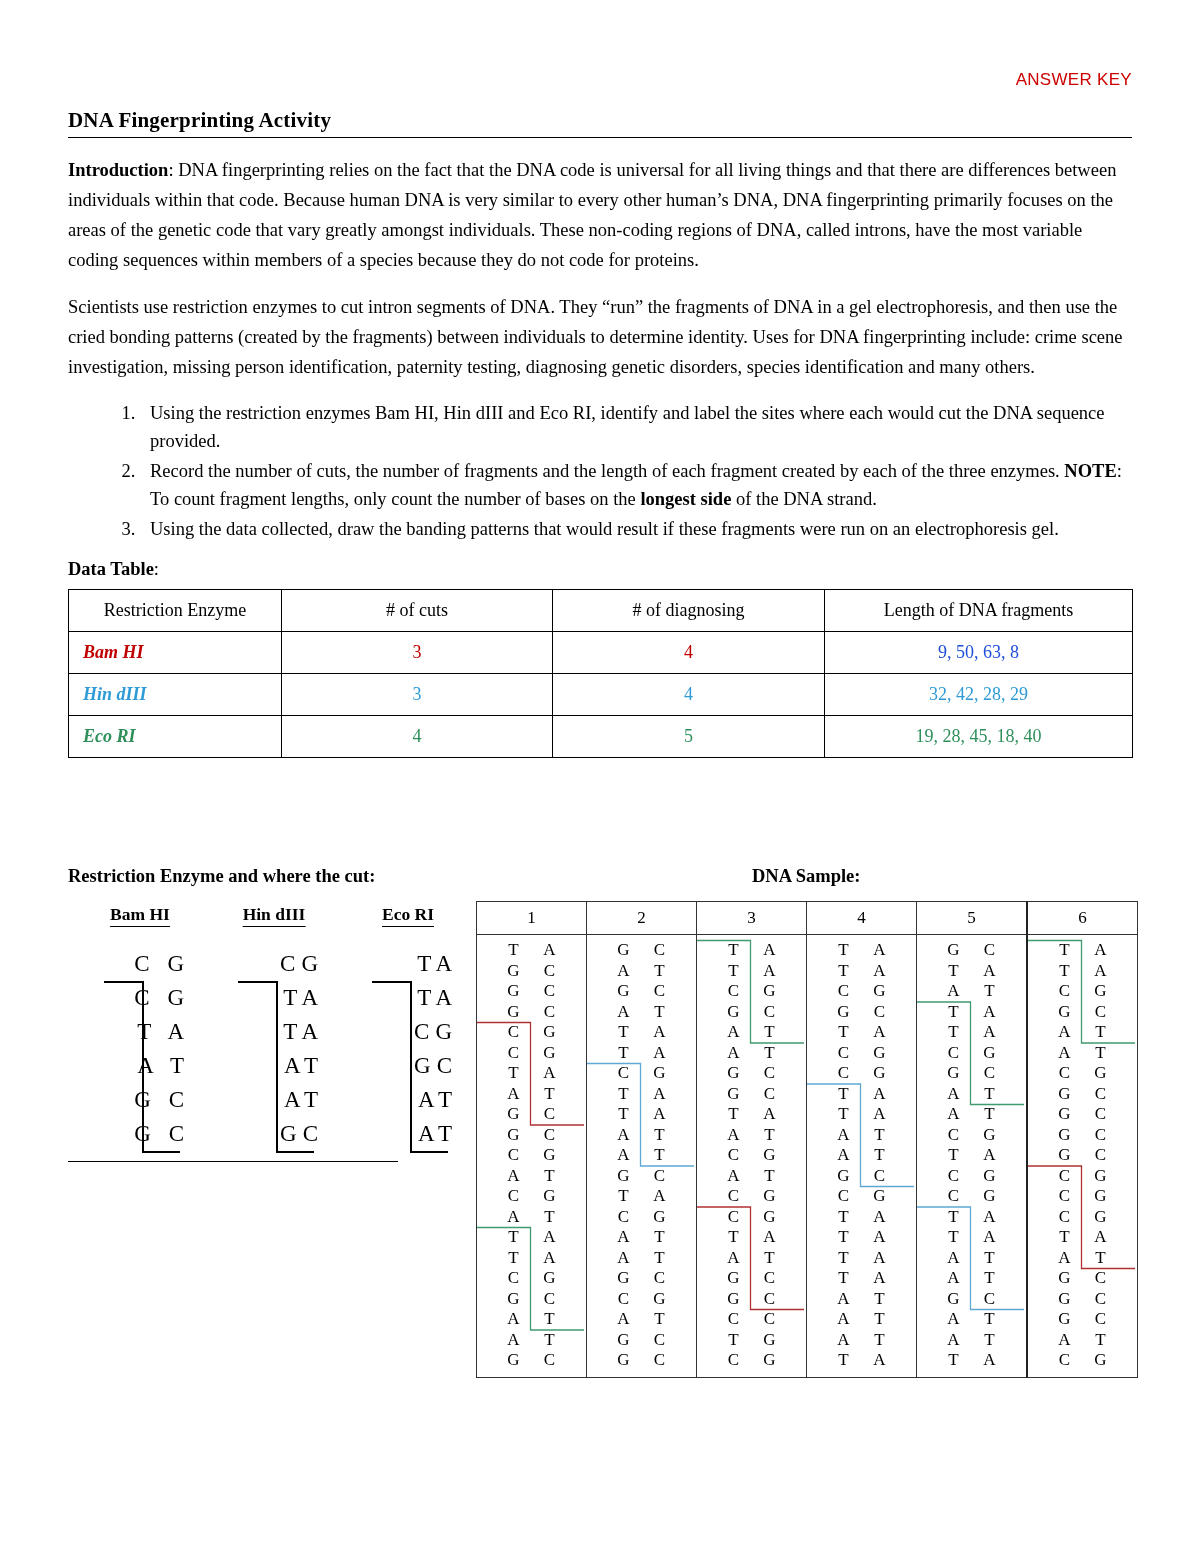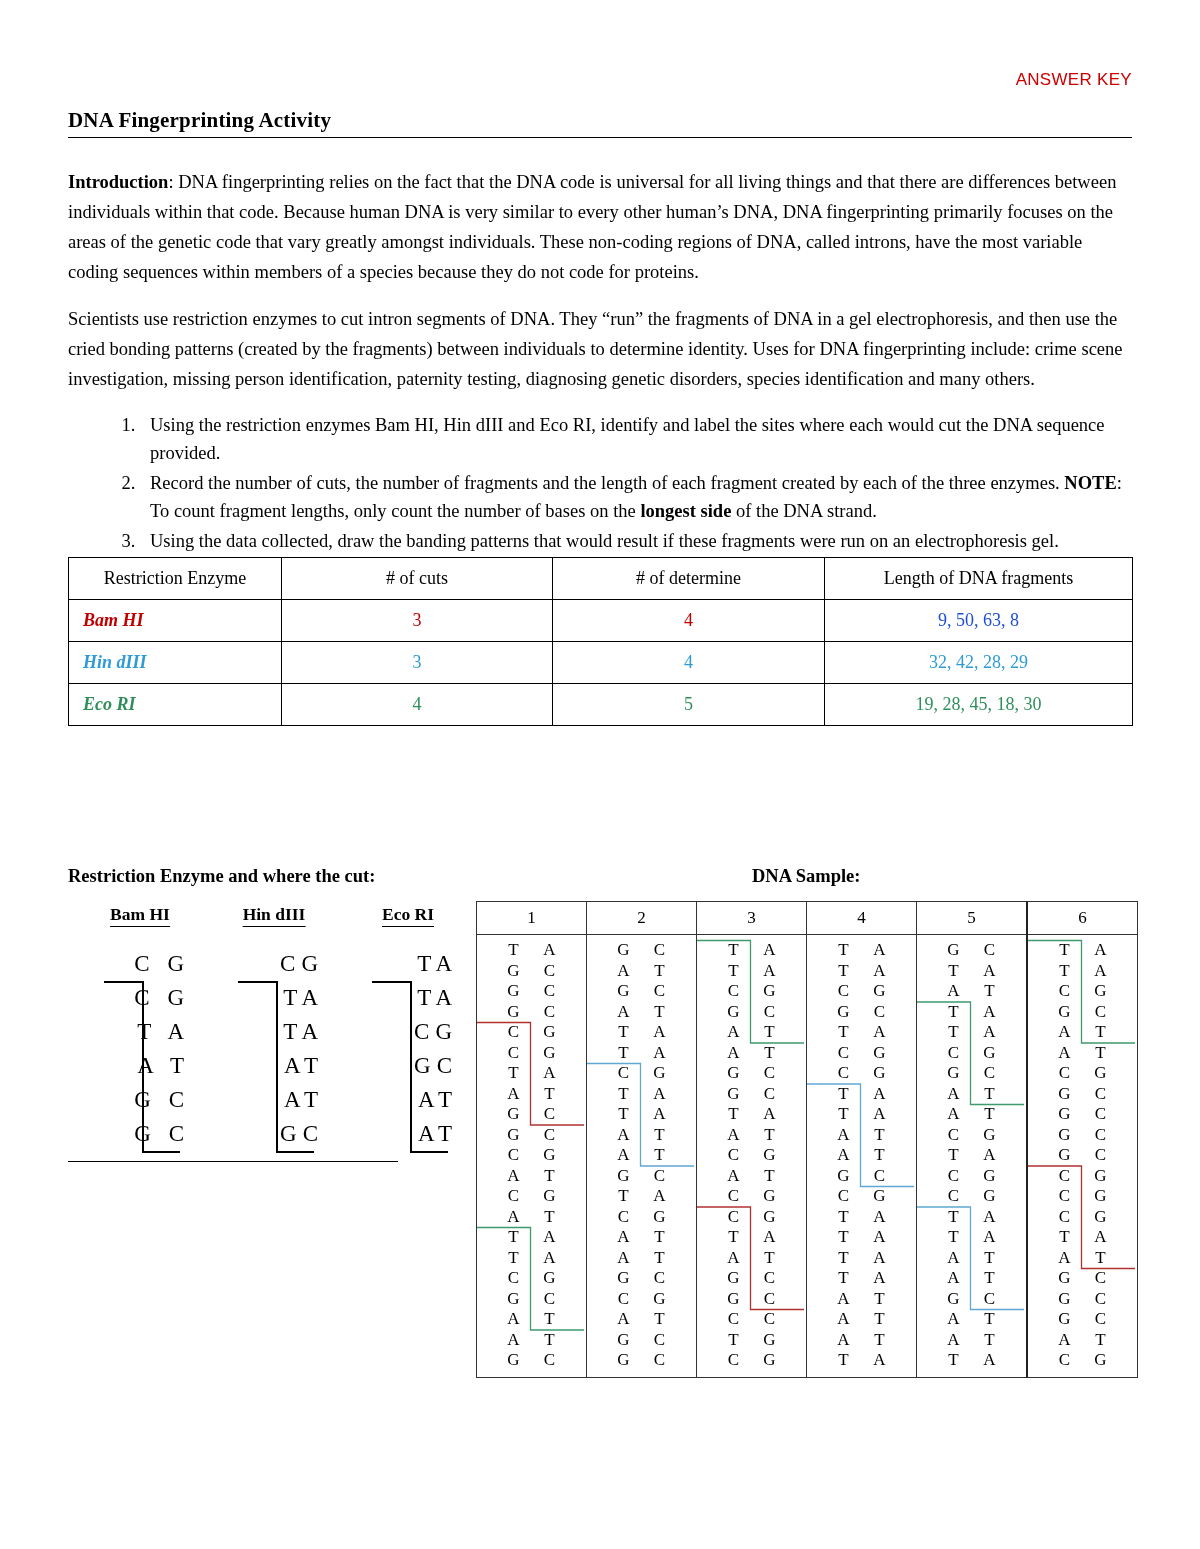--- a/index.html
+++ b/index.html
@@ -56,21 +56,21 @@
   
   .content {
     position: absolute;
     top: 155px;
     left: 68px;
     width: 1064px;
   }
   p.body-para {
     font-size: 18.5px;
     line-height: 30px;
-    margin: 12px 0 17px 0;
+    margin: 0 0 17px 0;
     text-align: left;
   }
   .lead { font-weight: bold; }
 
   .instructions-head {
     font-size: 18.5px;
     font-weight: bold;
     margin: 4px 0 6px 0;
   }
   .instructions-head span.colon { font-weight: normal; }
@@ -256,54 +256,55 @@
 
     <p class="body-para">Scientists use restriction enzymes to cut intron segments of DNA.  They “run” the fragments of DNA in a gel electrophoresis, and then use the cried bonding patterns (created by the fragments) between individuals to determine identity.  Uses for DNA fingerprinting include: crime scene investigation, missing person identification, paternity testing, diagnosing genetic disorders, species identification and many others.</p>
 
 
     <ol class="steps">
       <li><span>Using the restriction enzymes Bam HI, Hin dIII and Eco RI, identify and label the sites where each would cut the DNA sequence provided.</span></li>
       <li><span>Record the number of cuts, the number of fragments and the length of each fragment created by each of the three enzymes.  </span><b>NOTE</b><span>: To count fragment lengths, only count the number of bases on the </span><b>longest  side</b><span> of the DNA strand.</span></li>
       <li><span>Using the data collected, draw the banding patterns that would result if these fragments were run on an electrophoresis gel.</span></li>
     </ol>
 
+    <div class="data-table-label"><span>Data Table</span><span class="colon">:</span></div>
 
     <table class="data-table">
       <colgroup>
         <col class="col-enz">
           <col class="col-cuts">
           <col class="col-frag">
           <col class="col-len">
       </colgroup>
       <thead>
         <tr>
           <th>Restriction Enzyme</th>
           <th># of cuts</th>
-          <th># of determine</th>
+          <th># of diagnosing</th>
           <th>Length of DNA fragments</th>
         </tr>
       </thead>
       <tbody id="data-table-body">
           <tr>
             <td class="enz-name" style="color: rgb(192, 0, 0);">Bam HI</td>
             <td style="color: rgb(192, 0, 0);">3</td>
             <td style="color: rgb(192, 0, 0);">4</td>
             <td style="color: #1d4ed8;">9, 50, 63, 8</td>
           </tr>
           <tr>
             <td class="enz-name" style="color: rgb(46, 155, 214);">Hin dIII</td>
             <td style="color: rgb(46, 155, 214);">3</td>
             <td style="color: rgb(46, 155, 214);">4</td>
             <td style="color: rgb(46, 155, 214);">32, 42, 28, 29</td>
           </tr>
           <tr>
             <td class="enz-name" style="color: rgb(47, 143, 91);">Eco RI</td>
             <td style="color: rgb(47, 143, 91);">4</td>
             <td style="color: rgb(47, 143, 91);">5</td>
-            <td style="color: rgb(47, 143, 91);">19, 28, 45, 18, 30</td>
+            <td style="color: rgb(47, 143, 91);">19, 28, 45, 18, 40</td>
           </tr>
         </tbody>
     </table>
   </div>
 
   <div class="lower">
     <div class="lower-head-left">Restriction Enzyme and where the cut:</div>
     <div class="lower-head-right">DNA Sample:</div>
 
     <div class="legend" id="legend-root">

